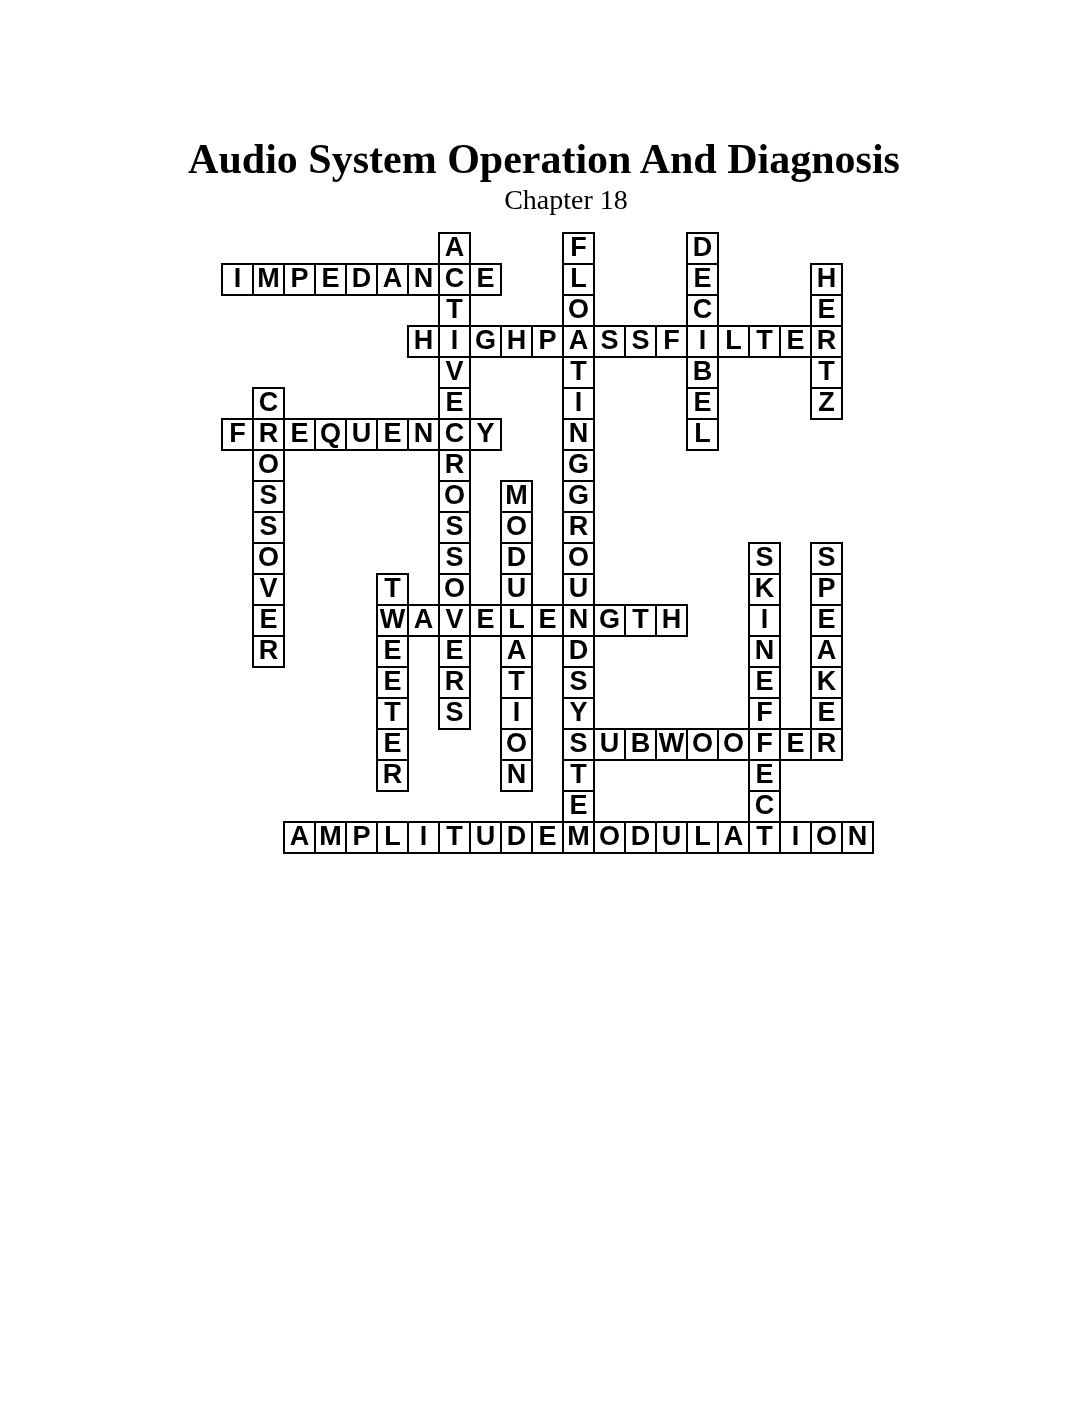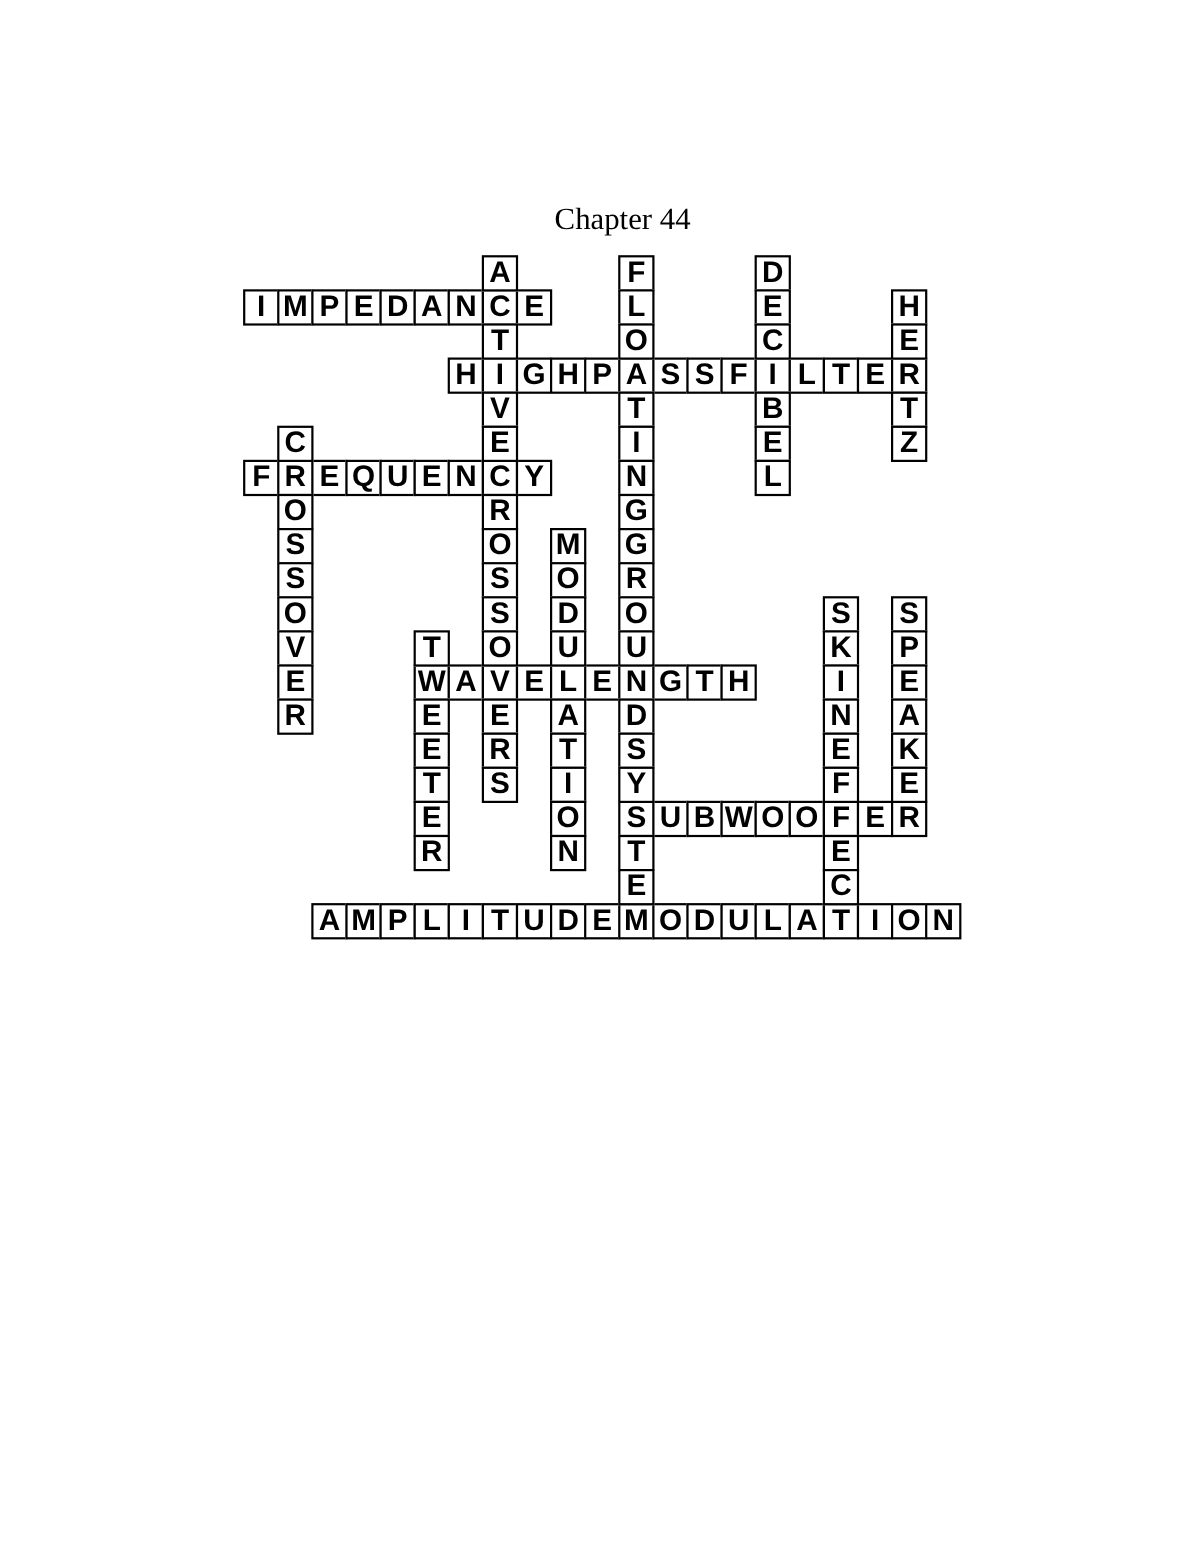--- a/index.html
+++ b/index.html
@@ -67,21 +67,22 @@
     font-size: 27px;
     line-height: 1;
     color: #000000;
     transform: translateY(-1px);
   }
 </style>
 </head>
 <body>
 
 <div class="page">
-  <div class="subtitle">Chapter 44</div>
+  <div class="title">Audio System Operation And Diagnosis</div>
+  <div class="subtitle">Chapter 18</div>
   <div class="grid">
       <div class="cell" style="left: 0px; top: 31px;">
         <span>I</span>
       </div>
       <div class="cell" style="left: 31px; top: 31px;">
         <span>M</span>
       </div>
       <div class="cell" style="left: 62px; top: 31px;">
         <span>P</span>
       </div>

